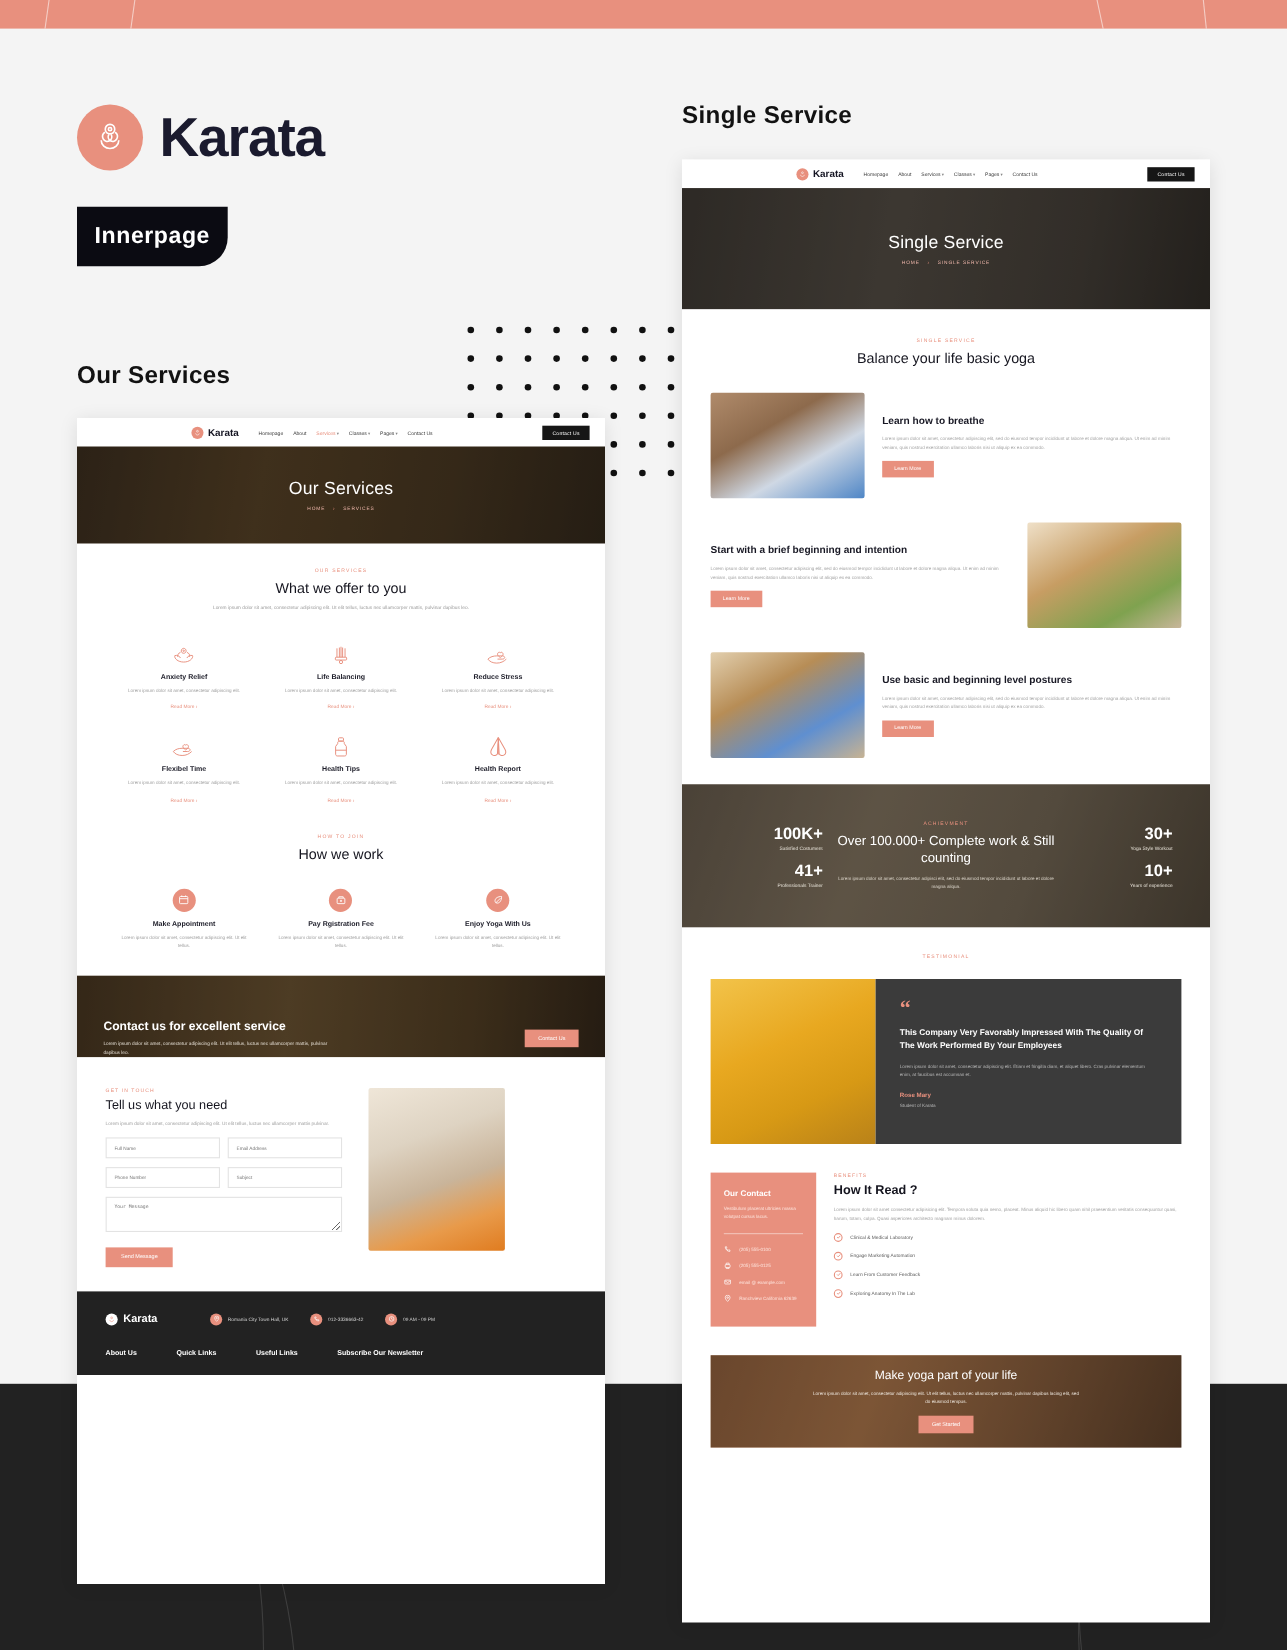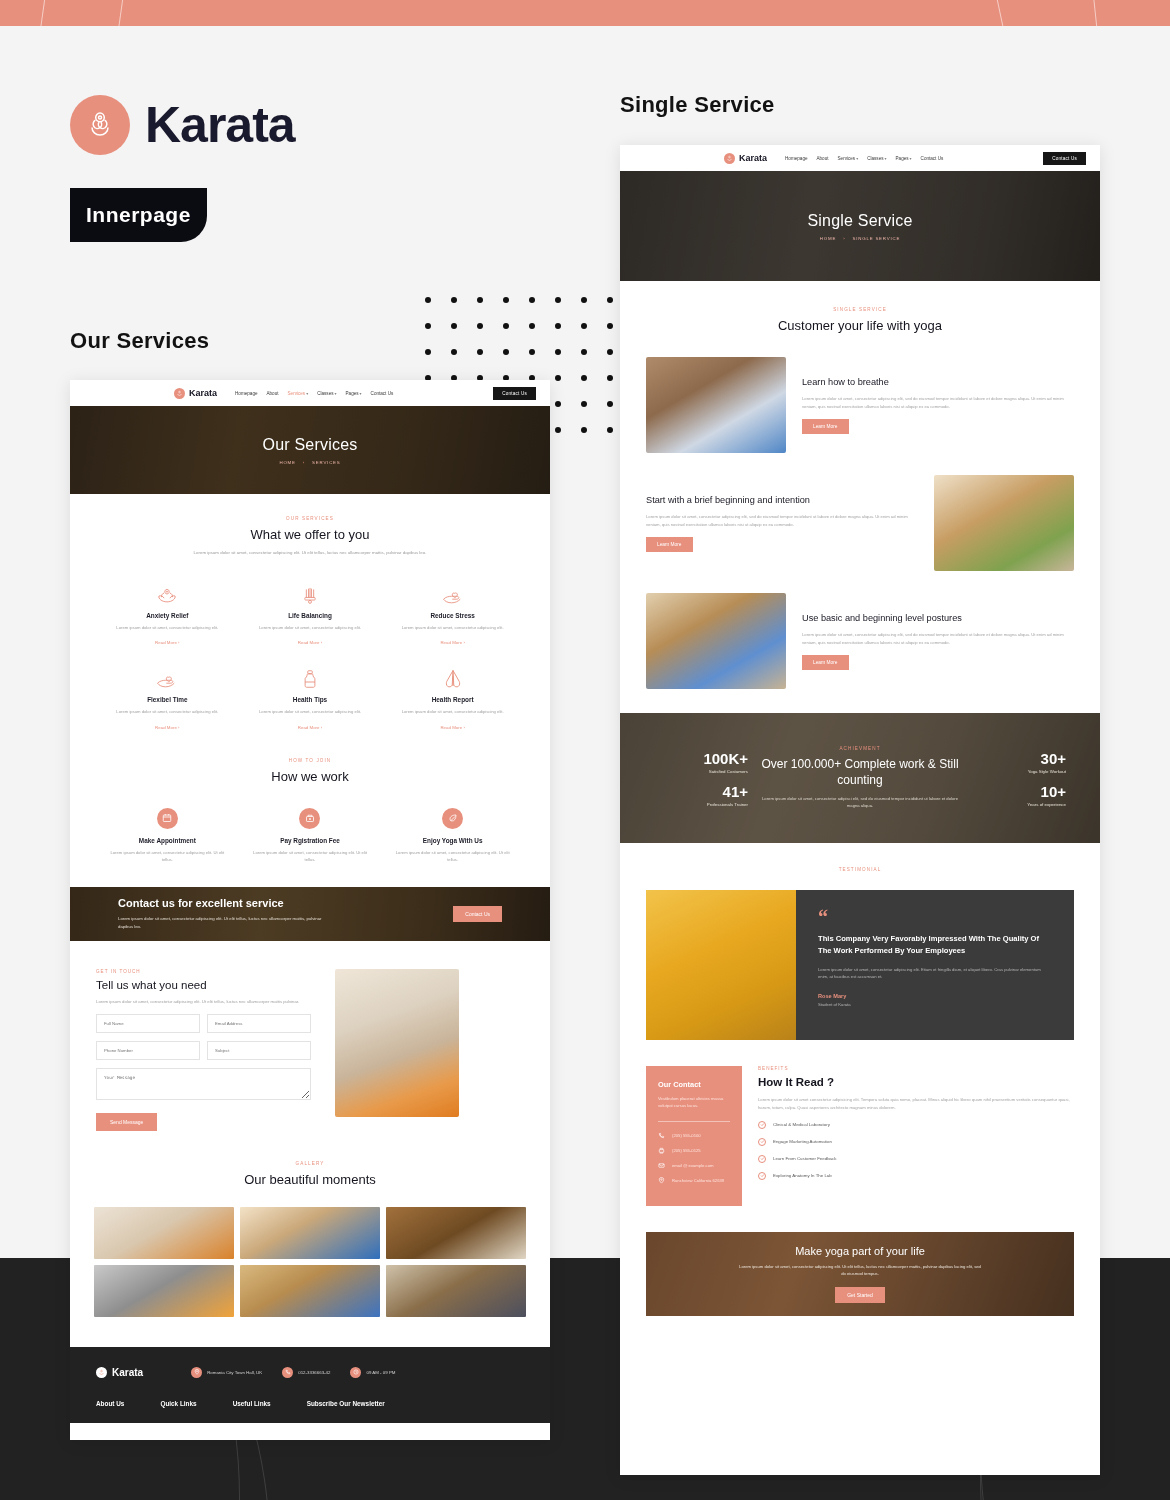--- a/index.html
+++ b/index.html
@@ -146,23 +146,23 @@
   .work-card { text-align: center; padding: 0 12px; }
   .work-ico {
     width: 21px; height: 21px; border-radius: 50%; background: #e8907e;
     margin: 0 auto; display: flex; align-items: center; justify-content: center;
   }
   .work-name { font-size: 6.4px; font-weight: bold; color: #1c1c28; margin-top: 8px; }
   .work-txt { font-size: 4.2px; line-height: 1.8; color: #a0a0a0; margin-top: 5px; }
 
   
   .cta-band {
-    height: 54px; position: relative; display: flex; align-items: center;
+    height: 74px; position: relative; display: flex; align-items: flex-end;
     background: linear-gradient(95deg,#43331f 0%,#6b5432 40%,#4e3c22 75%,#2b2116 100%);
-    padding: 0 48px; overflow: hidden;
+    padding: 0 24px; overflow: hidden;
   }
   .cta-band::after { content:""; position:absolute; inset:0; background: rgba(30,22,12,.38); }
   .cta-in { position: relative; z-index: 2; display: flex; width: 100%; align-items: center; }
   .cta-h { font-size: 11px; font-weight: bold; color: #fff; }
   .cta-p { font-size: 4.3px; line-height: 1.8; color: #e2dcd2; margin-top: 6px; max-width: 215px; }
   .cta-btn {
     margin-left: auto; background: #e8907e; color: #fff;
     font-size: 5px; padding: 5px 12px;
   }
 
@@ -207,21 +207,21 @@
   .foot-cols { display: flex; gap: 36px; margin-top: 22px; }
   .fc-h { font-size: 6.4px; font-weight: bold; color: #fff; }
 
   
   .feat-row { display: flex; gap: 16px; align-items: center; padding: 0 26px; margin-top: 14px; }
   .feat-img { width: 140px; height: 96px; flex: 0 0 140px; border-radius: 2px; }
   .fi1 { background: linear-gradient(150deg,#b08b6b,#8d6a4c 35%,#cfd8e4 65%,#4f86c6 100%); }
   .fi2 { width: 140px; background: linear-gradient(150deg,#efe0c8,#c79d63 40%,#7fa24f 75%,#c8b69a 100%); }
   .fi3 { background: linear-gradient(150deg,#e2cfae,#b78d56 35%,#5f8fd0 70%,#c7b393 100%); }
   .feat-body { flex: 1; }
-  .feat-h { font-size: 9.2px; font-weight: normal; color: #181824; line-height: 1.35; }
+  .feat-h { font-size: 9.2px; font-weight: bold; color: #181824; line-height: 1.35; }
   .feat-p { font-size: 4.2px; line-height: 1.85; color: #a3a3a3; margin-top: 7px; }
   .feat-btn { display: inline-block; background: #e8907e; color: #fff; font-size: 4.8px; padding: 5px 11px; margin-top: 9px; }
 
   
   .achv {
     position: relative; height: 130px; margin-top: 24px;
     background: linear-gradient(110deg,#5b5247 0%,#7b6f5e 35%,#6a6051 65%,#423b31 100%);
     display: flex; align-items: center; justify-content: center;
     overflow: hidden;
   }
@@ -538,32 +538,20 @@
       <div class="f-row">
         <input class="f-in" placeholder="Phone Number" style="">
         <input class="f-in" placeholder="Subject" style="">
       </div>
       <textarea class="f-ta" placeholder="Your Message" style=""></textarea>
       <div class="f-btn">Send Message</div>
     </div>
     <div class="form-img"></div>
   </div>
 
-  <div style="padding-top:8px">
-    <div class="eyebrow">GALLERY</div>
-    <div class="h2">Our beautiful moments</div>
-    <div class="gal-grid">
-      <div class="g1"></div>
-      <div class="g2"></div>
-      <div class="g3"></div>
-      <div class="g4"></div>
-      <div class="g5"></div>
-      <div class="g6"></div>
-    </div>
-  </div>
 
   <div class="site-foot">
     <div class="foot-top">
       <div class="foot-logo">
         <div class="m">
           <svg width="7" height="7" viewBox="0 0 34 34" fill="none" stroke="#e8907e" stroke-width="2.6">
             <circle cx="17" cy="10" r="4"></circle>
               <path d="M9 19c0 4.4 3.6 7.5 8 7.5s8-3.1 8-7.5"></path>
           </svg>
         </div>
@@ -634,21 +622,21 @@
     <div class="hero-title">Single Service</div>
     <div class="crumb">
       <span>HOME</span>
       <span class="sep">›</span>
       <span>SINGLE SERVICE</span>
     </div>
   </div>
 
   <div style="padding:26px 0 0">
     <div class="eyebrow">SINGLE SERVICE</div>
-    <div class="h2">Customer your life with yoga</div>
+    <div class="h2">Balance your life basic yoga</div>
   </div>
 
   <div class="feat-row" style="margin-top:24px">
     <div class="feat-img fi1"></div>
     <div class="feat-body">
       <div class="feat-h">Learn how to breathe</div>
       <div class="feat-p">Lorem ipsum dolor sit amet, consectetur adipiscing elit, sed do eiusmod tempor incididunt ut labore et dolore magna aliqua. Ut enim ad minim veniam, quis nostrud exercitation ullamco laboris nisi ut aliquip ex ea commodo.</div>
       <div class="feat-btn">Learn More</div>
     </div>
   </div>

